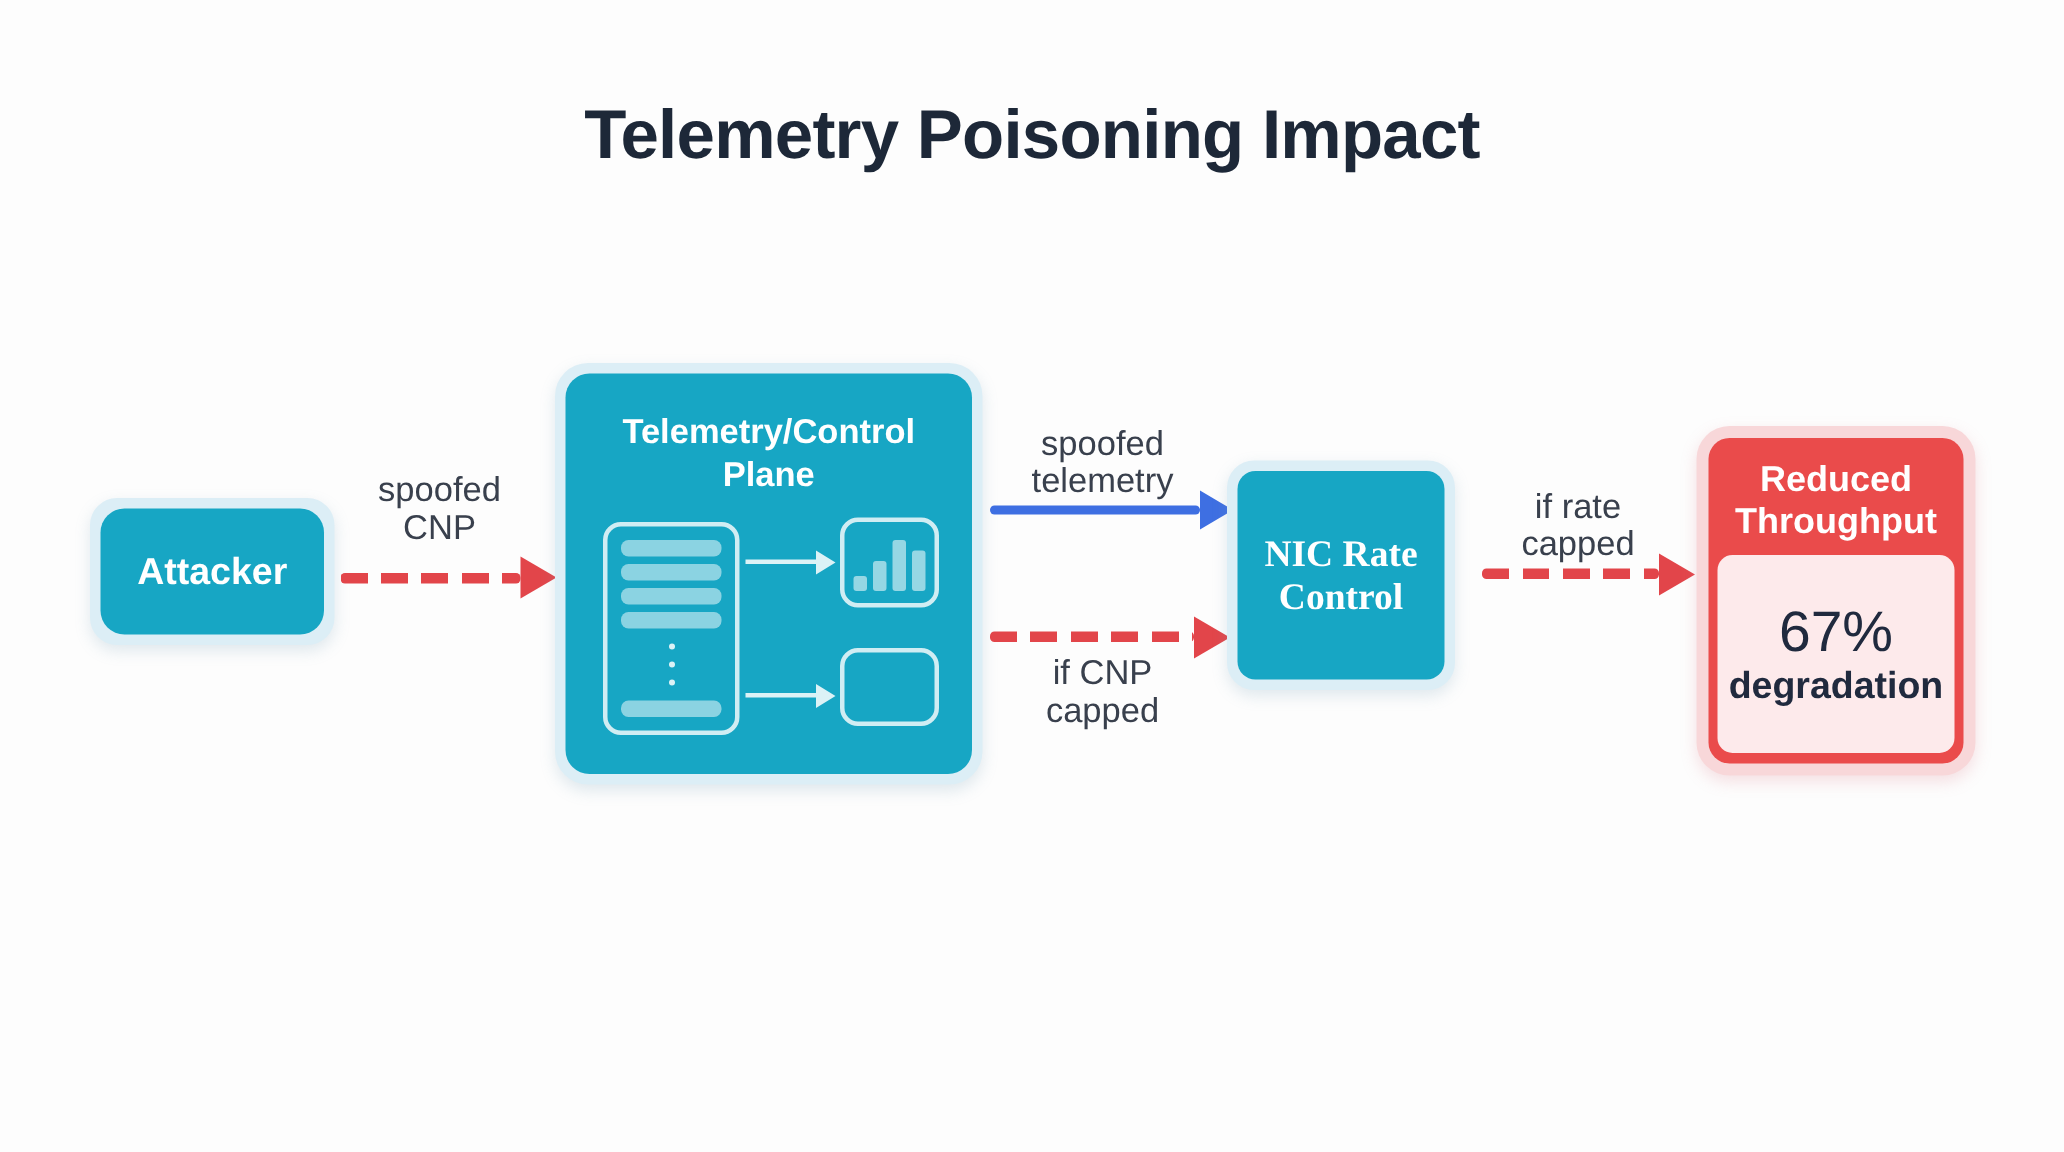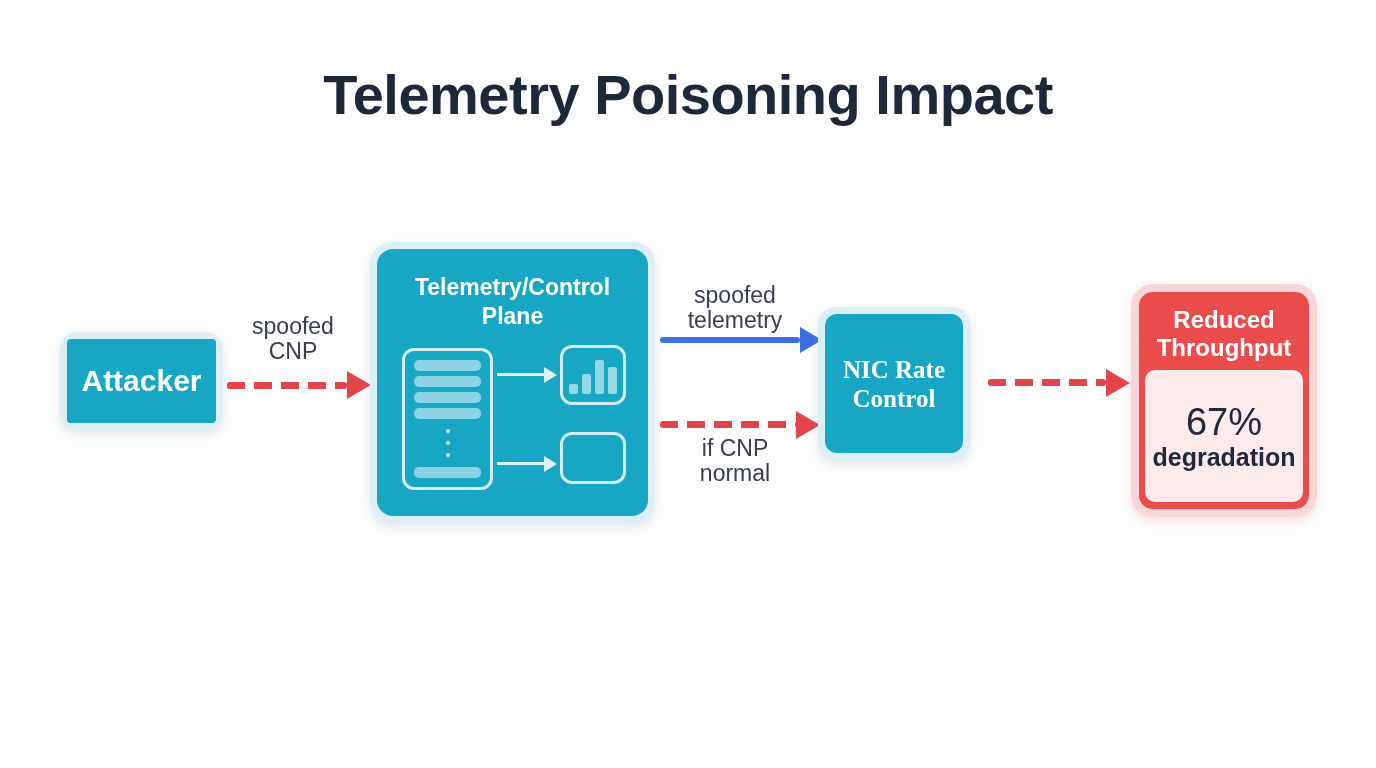--- a/index.html
+++ b/index.html
@@ -4,42 +4,42 @@
 <style>
   html,body { margin:0; padding:0; background:#ffffff; }
   .canvas {
     position:relative; width:1376px; height:768px; overflow:hidden;
     background:#fdfdfd;
     font-family:"Liberation Sans", sans-serif;
   }
   .title {
     position:absolute; top:62px; left:0; width:100%;
     margin:0; text-align:center;
-    font-size:56px; font-weight:bold; letter-spacing:-0.5px;
+    font-size:46px; font-weight:bold; letter-spacing:-0.5px;
     color:#1d2838;
   }
 
   
   .ring {
     position:absolute; box-sizing:border-box;
     background:#dceef6; padding:7px;
     box-shadow:0 4px 10px rgba(120,160,180,0.22);
   }
   .ring.red-ring { background:#f8d7d9; box-shadow:0 4px 10px rgba(225,140,150,0.25); }
   .fill {
     width:100%; height:100%; box-sizing:border-box;
     display:flex; align-items:center; justify-content:center;
     text-align:center; color:#ffffff; font-weight:bold;
     position:relative;
   }
   .teal { background:#17a6c4; }
   .redbg { background:#ea4b4b; }
 
   .attacker-ring  { left:60px;  top:332px; width:163px; height:98px;  border-radius:18px; }
-  .attacker-ring .fill { border-radius:4px; font-size:30px; }
+  .attacker-ring .fill { border-radius:16px; font-size:25px; }
 
   .plane-ring { left:370px; top:242px; width:285px; height:281px; border-radius:22px; }
   .plane-ring .fill { border-radius:16px; }
   .plane-title {
     position:absolute; top:24px; left:10px; right:10px;
     font-size:23px; line-height:29px; font-weight:bold; color:#fff; text-align:center;
   }
 
   .nic-ring { left:818px; top:307px; width:152px; height:153px; border-radius:18px;font-family:Liberation Serif, serif; }
   .nic-ring .fill { border-radius:12px; font-size:25px; line-height:29px; }
@@ -154,28 +154,29 @@
       <div class="emptybox"></div>
     </div>
   </div>
 
   <div class="edge-label" style="left:665px; top:283px; width:140px;">spoofed telemetry</div>
   <div class="solid-blue" style="left:660px; top:337px; width:140px;"></div>
   <div class="head-blue" style="left:800px; top:327px;"></div>
 
   <div class="dash-red" style="left:660px; top:421px; width:136px;"></div>
   <div class="head-red" style="left:796px; top:411px;"></div>
-  <div class="edge-label" style="left:675px; top:436px; width:120px;">if CNP normal</div>
+  <div class="edge-label" style="left:675px; top:436px; width:120px;">if CNP capped</div>
 
   <div class="ring nic-ring">
     <div class="fill teal">
       <span>NIC Rate Control</span>
     </div>
   </div>
 
+  <div class="edge-label" style="left:992px; top:325px; width:120px;">if rate capped</div>
   <div class="dash-red" style="left:988px; top:379px; width:118px;"></div>
   <div class="head-red" style="left:1106px; top:369px;"></div>
 
   <div class="ring red-ring impact-ring">
     <div class="fill redbg impact-body">
       <div class="impact-title">Reduced Throughput</div>
       <div class="impact-panel">
         <div class="impact-value">67%</div>
         <div class="impact-caption">degradation</div>
       </div>

